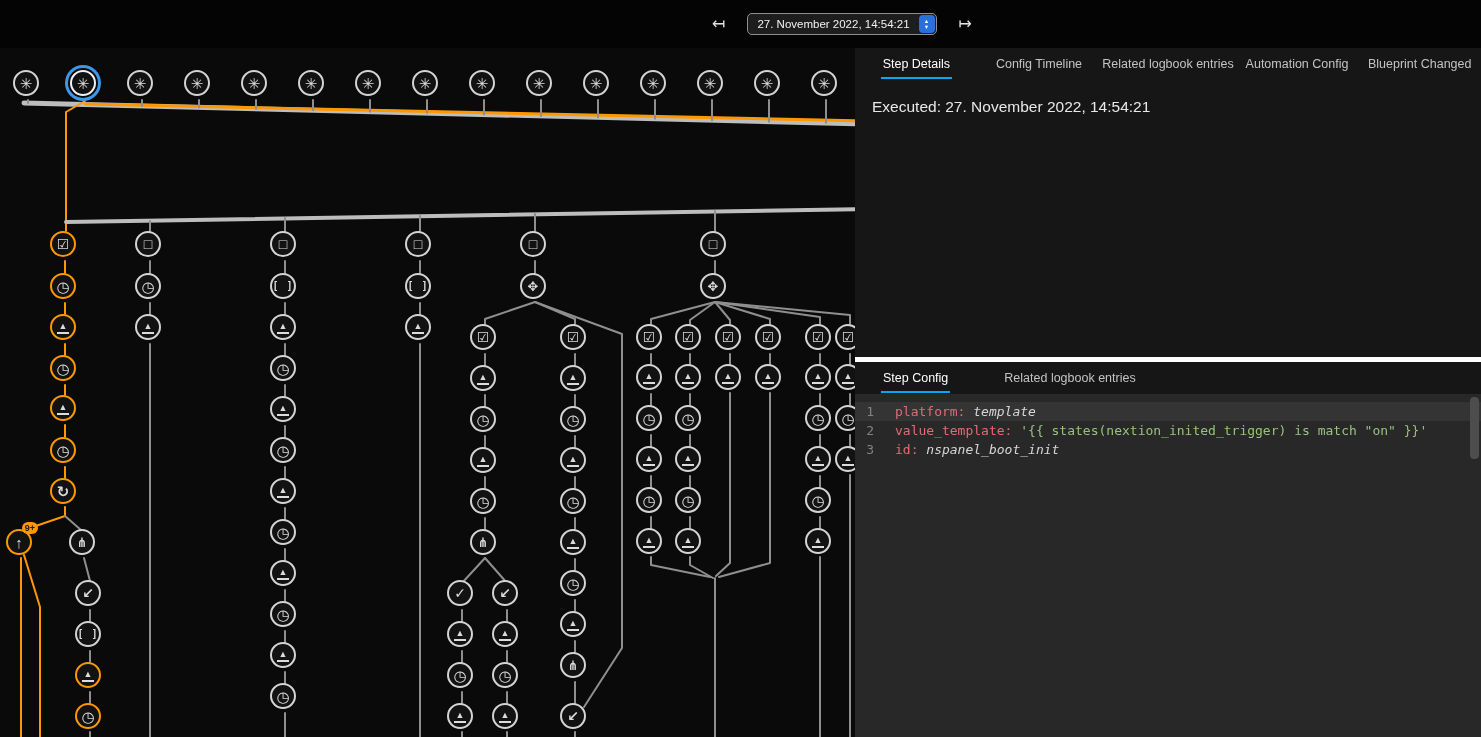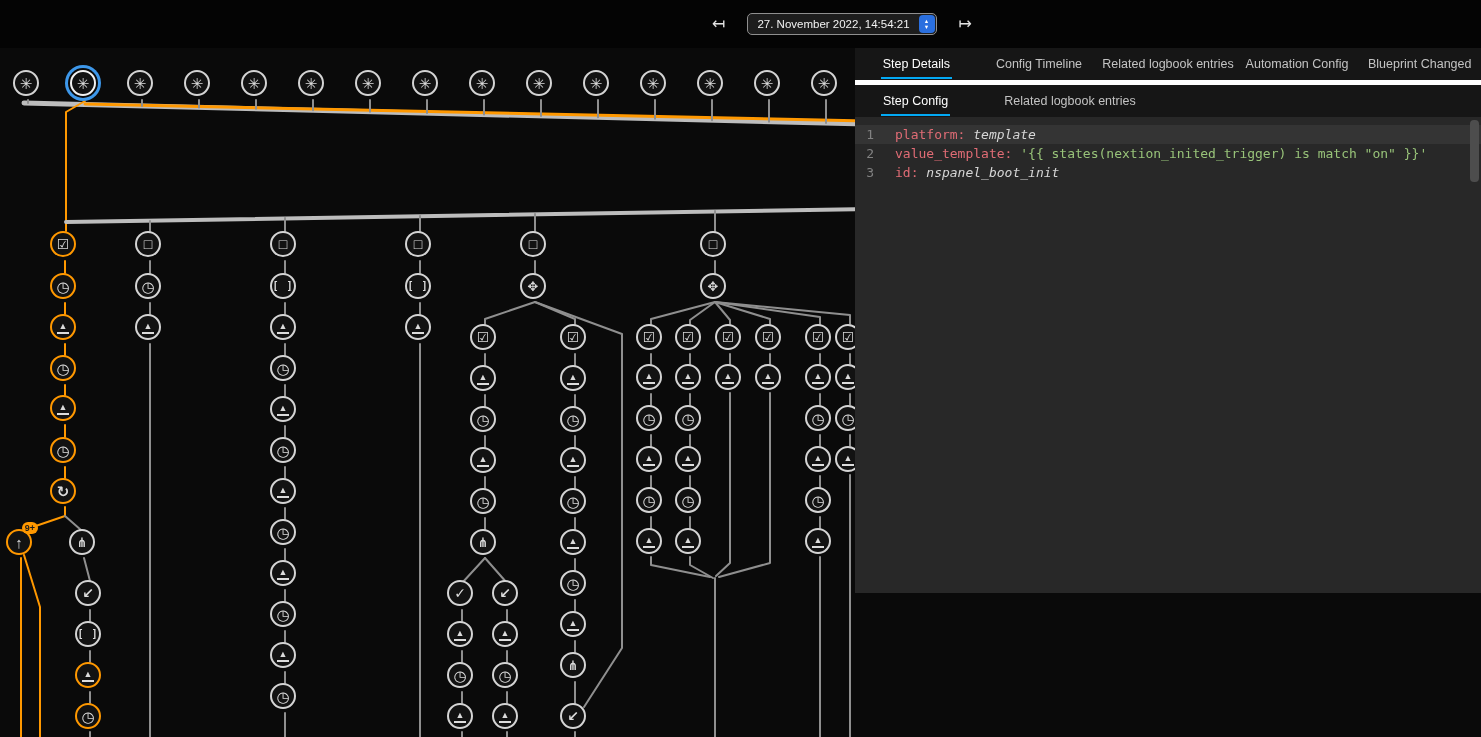--- a/index.html
+++ b/index.html
@@ -35,21 +35,21 @@
   .g-repeat { font-size:15px; font-weight:700; }
   .g-parallel { font-size:13px; }
   .g-split { font-size:13px; font-weight:700; }
   .g-arrow-up { font-size:15px; font-weight:700; }
   .g-arrow-return { font-size:14px; font-weight:700; }
   .g-check { font-size:14px; font-weight:700; }
   .badge { position:absolute; top:-9px; right:-8px; background:#ff9800; color:#1a1a1a;
            font-size:9px; font-weight:700; border-radius:8px; padding:1.5px 3px; line-height:1; z-index:4; }
 
   
-  .panel { position:absolute; left:855px; top:48px; width:626px; height:545px; background:#161616;
+  .panel { position:absolute; left:855px; top:48px; width:626px; height:689px; background:#161616;
            display:flex; flex-direction:column; }
   .tabs { display:flex; height:32px; align-items:stretch; }
   .tabs.fill .tab { flex:1; }
   .tabs.compact .tab { padding:0 26px; }
   .tab { display:flex; align-items:center; justify-content:center; color:#c3c3c3;
          font-size:12.5px; cursor:pointer; white-space:nowrap; }
   .tab .lbl { padding:7px 2px 6px; border-bottom:2px solid transparent; }
   .tab.active { color:#ffffff; }
   .tab.active .lbl { border-bottom-color:#03a9f4; }
   .detail { flex:0 0 277px; padding:18px 17px; color:#e8e8e8; font-size:15.5px; }
@@ -521,20 +521,23 @@
       <div class="tab">
         <span class="lbl">Related logbook entries</span>
       </div>
       <div class="tab">
         <span class="lbl">Automation Config</span>
       </div>
       <div class="tab">
         <span class="lbl">Blueprint Changed</span>
       </div>
     </div>
+  <div class="detail">
+    <span>Executed: 27. November 2022, 14:54:21</span>
+  </div>
   <div class="subtabs-wrap">
     <div class="tabs compact" id="tabs-bottom">
         <div class="tab active">
           <span class="lbl">Step Config</span>
         </div>
         <div class="tab">
           <span class="lbl">Related logbook entries</span>
         </div>
       </div>
   </div>

